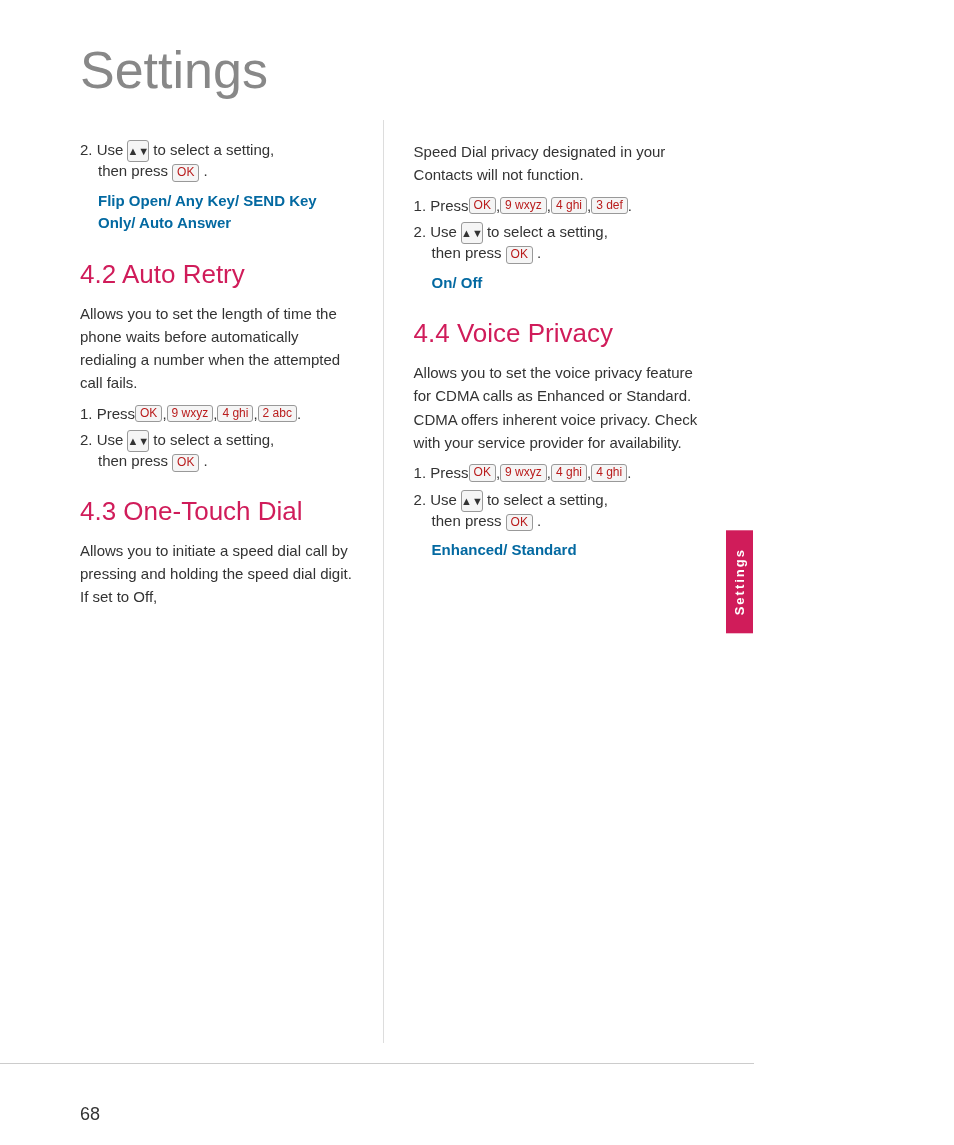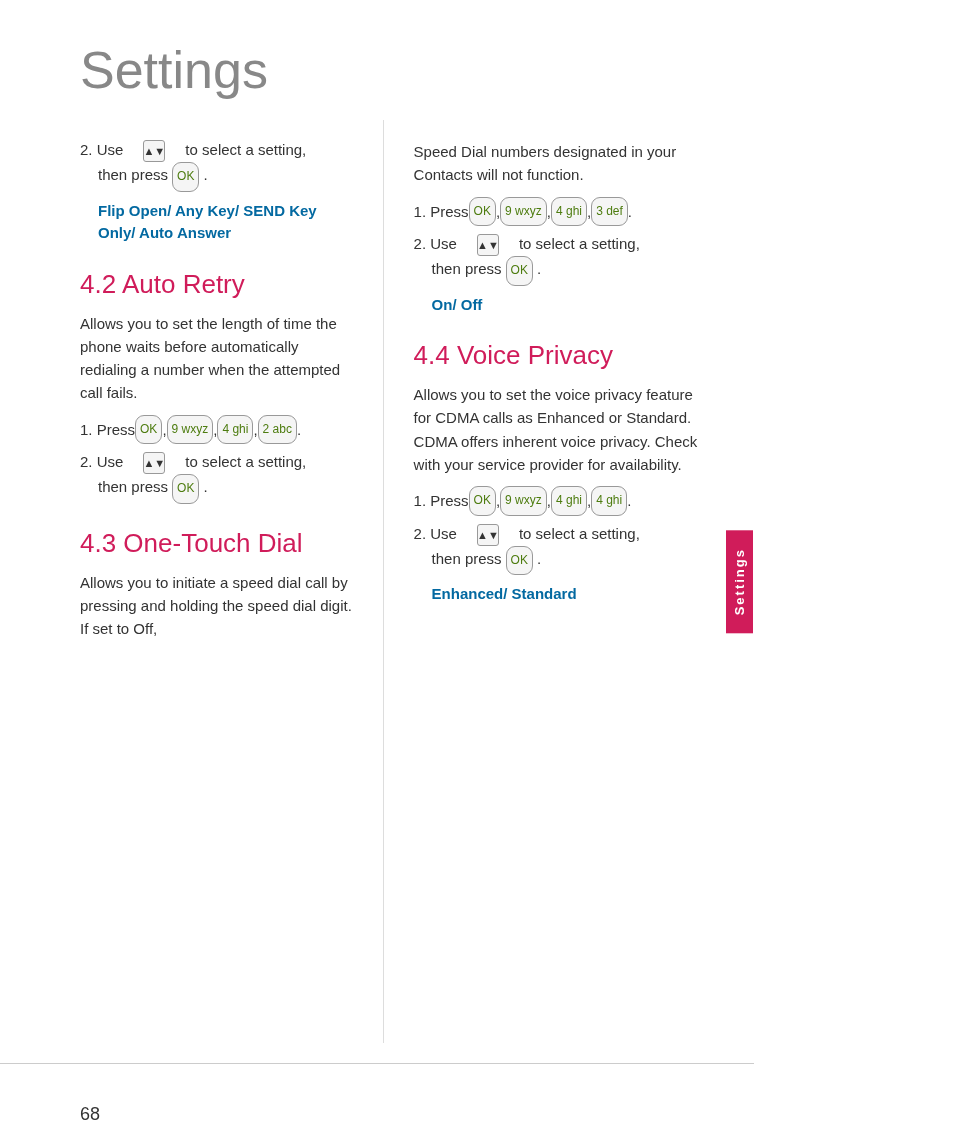--- a/index.html
+++ b/index.html
@@ -65,24 +65,24 @@
       color: #0369a1;
       margin: 4px 0 16px 18px;
       line-height: 1.5;
     }
 
     .key-btn {
       display: inline-flex;
       align-items: center;
       justify-content: center;
       border: 1px solid #999;
-      border-radius: 9px;
-      padding: 6px 4px;
+      border-radius: 3px;
+      padding: 0 4px;
       font-size: 12px;
-      color: #4d7c0f;
+      color: #b91c1c;
       background: #f5f5f5;
       font-family: Arial, sans-serif;
       white-space: nowrap;
       vertical-align: middle;
       line-height: 1.3;
     }
 
     .nav-arrow {
       display: inline-flex;
       align-items: center;
@@ -142,21 +142,21 @@
       gap: 0;
       flex-wrap: wrap;
       font-size: 15px;
       color: #333;
       margin-bottom: 8px;
     }
 
     .use-line {
       display: flex;
       align-items: baseline;
-      gap: 20px;
+      gap: 4px;
       flex-wrap: wrap;
       font-size: 15px;
       color: #333;
     }
 
     .use-line-2 {
       display: flex;
       align-items: baseline;
       gap: 4px;
       flex-wrap: wrap;
@@ -219,21 +219,21 @@
         <span class="comma">.</span>
       </div>
 
       <div class="section-heading">4.3 One-Touch Dial</div>
       <p class="body-text">Allows you to initiate a speed dial call by pressing and holding the speed dial digit. If set to Off,</p>
 
     </div>
 
     <div class="right-column">
 
-      <p class="body-text">Speed Dial numbers designated in your Contacts will not function.</p>
+      <p class="body-text">Speed Dial privacy designated in your Contacts will not function.</p>
 
       <div class="press-line">
         <span>1. Press</span>
         <span class="key-btn">OK</span>
         <span class="comma">,</span>
         <span class="key-btn">9 wxyz</span>
         <span class="comma">,</span>
         <span class="key-btn">4 ghi</span>
         <span class="comma">,</span>
         <span class="key-btn">3 def</span>

